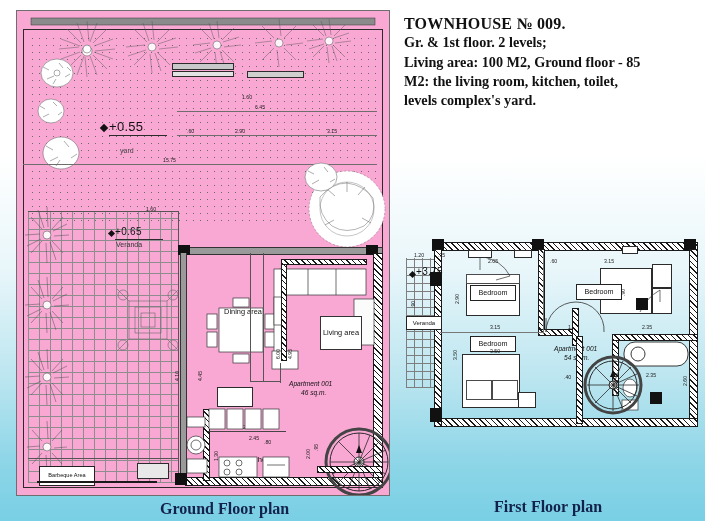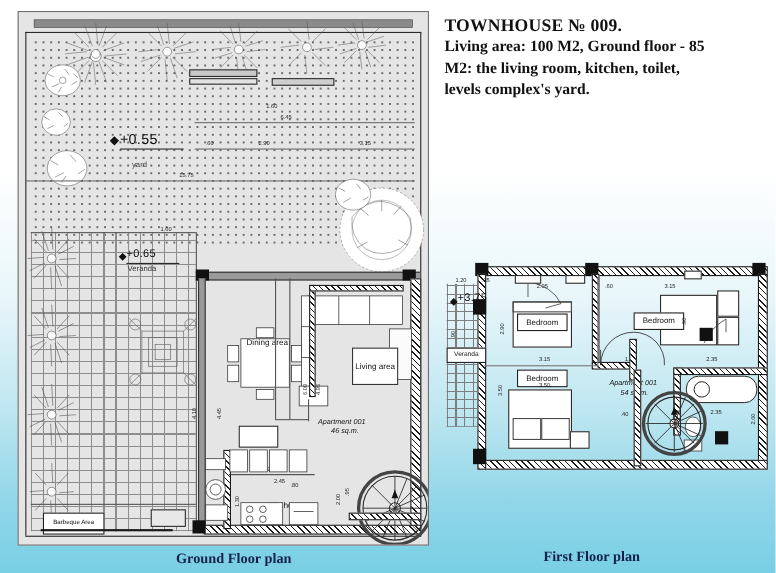--- a/index.html
+++ b/index.html
@@ -12,26 +12,26 @@
 
   
   .title-block{
     position:absolute;left:404px;top:14px;width:296px;
     color:#111;font-weight:bold;font-size:14.2px;line-height:19.3px;
     font-family:"Liberation Serif", serif;
   }
   .title-block .hdr{font-size:16px;letter-spacing:.2px;}
 
   
-  .plan{position:absolute;background:#e5e5e5;overflow:hidden;}
+  .plan{position:absolute;background:#f9a8d4;overflow:hidden;}
   .gplan{left:16px;top:10px;width:372px;height:484px;border:1px solid #6e6e6e;}
   .fplan{left:404px;top:236px;width:296px;height:262px;background:transparent;}
 
   .cap{
-    position:absolute;color:#13224a;font-weight:bold;font-size:13px;
+    position:absolute;color:#13224a;font-weight:bold;font-size:16px;
     font-family:"Liberation Serif", serif;white-space:nowrap;
   }
   .cap-g{left:160px;top:500px;}
   .cap-f{left:494px;top:498px;}
 
   
   .ln{position:absolute;background:#2a2a2a;}
   .hl{height:1px;}       
   .vl{width:1px;}
   .wallsolid{position:absolute;background:#111;}
@@ -79,20 +79,21 @@
       repeating-linear-gradient(0deg,#7e7e7e 0 1px,transparent 1px 8px),
       repeating-linear-gradient(90deg,#7e7e7e 0 1px,transparent 1px 8px);
   }
   svg{position:absolute;overflow:visible;}
 </style>
 </head>
 <body>
 
 <div class="title-block">
   <div class="hdr">TOWNHOUSE № 009.</div>
+  <div>Gr. &amp; 1st floor. 2 levels;</div>
   <div>Living area: 100 M2, Ground floor - 85</div>
   <div>M2: the living room, kitchen, toilet,</div>
   <div>levels complex's yard.</div>
 </div>
 
 <div class="plan gplan">
 
   <div class="ln hl" style="left:6px;top:18px;width:360px;height:1px;"></div>
   <div class="ln vl" style="left:6px;top:18px;height:458px;"></div>
   <div class="ln vl" style="left:365px;top:18px;height:458px;"></div>

